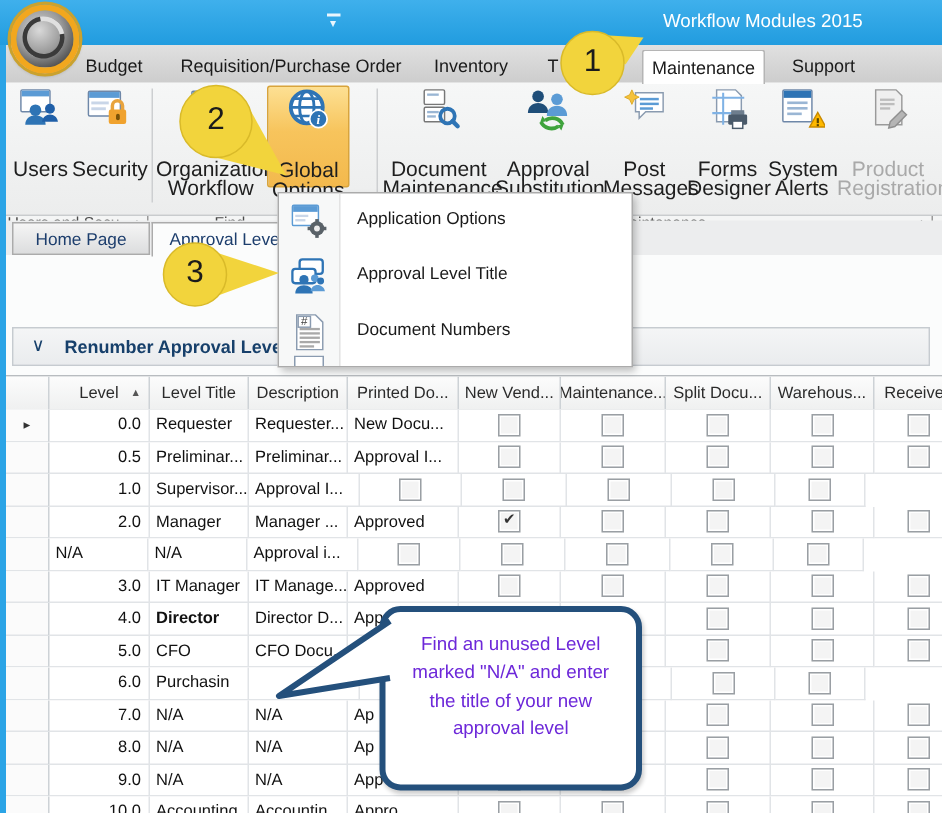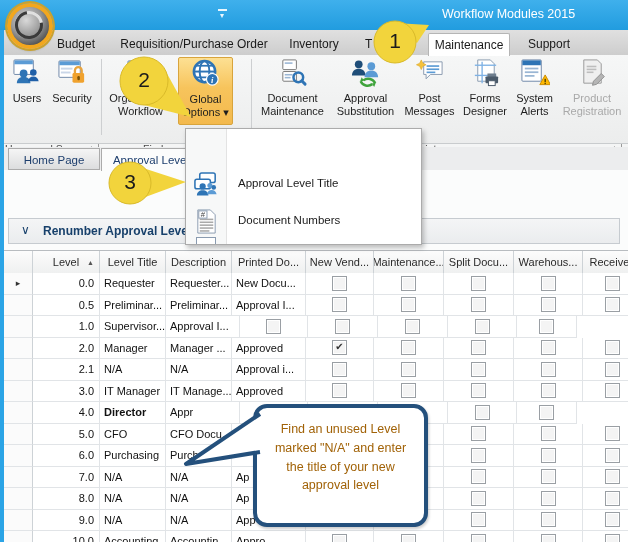--- a/index.html
+++ b/index.html
@@ -23,21 +23,21 @@
   .rtab{position:absolute;top:3px;height:22px;line-height:22px;text-align:center;font-size:12px;color:#1a1a1a;cursor:default;}
   .rtab.sel{background:#fff;border:1px solid #B5B5B5;border-bottom:none;border-radius:2px 2px 0 0;z-index:2;}
   .rtab.tab-t{text-align:left;padding-left:13px;box-sizing:border-box;}
 
   
   .ribbon{left:0;top:55px;width:628px;height:88px;background:linear-gradient(#F6F7F7,#ECEDED);border-bottom:1px solid #C9CCCE;}
   .gsep{position:absolute;top:4px;width:1px;height:76px;background:#CDCFD1;}
   .rbtn{position:absolute;top:2px;text-align:center;cursor:default;}
   .rbtn .ricon{height:34px;display:flex;align-items:flex-start;justify-content:center;}
   .rbtn .ricon svg{width:31px;height:31px;}
-  .rbtn .rlabel{font-size:11px;color:#1e1e1e;line-height:13px;margin-top:1px;}
+  .rbtn .rlabel{font-size:14px;color:#1e1e1e;line-height:13px;margin-top:15px;}
   .rbtn.gray .rlabel{color:#A9A9A9;}
   .rbtn.hl{background:linear-gradient(#FDE093,#F7C45C 45%,#F3B94D);border:1px solid #D8A43C;border-radius:2px;box-sizing:border-box;}
   .grouplabelrow{left:0;top:125px;width:508px;height:18px;font-size:10.5px;color:#4a4a4a;margin-top:16px;}
   .glabel{position:absolute;top:2px;}
   .launcher{position:absolute;top:3px;width:10px;height:10px;font-size:8px;color:#7a7a7a;
             border-right:1px solid #9a9a9a;border-bottom:1px solid #9a9a9a;line-height:9px;text-align:center;cursor:pointer;}
 
   
   .frame-left{left:0;top:30px;width:4px;height:512px;background:#2BA4E6;z-index:6;}
 
@@ -81,21 +81,21 @@
   .mpartial .pg{width:18px;height:20px;background:#fff;border:1px solid #8A9BB0;}
 
   
   .callout{z-index:40;}
   .callout svg{overflow:visible;display:block;}
   .cnum{position:absolute;color:#1b1b1b;font-size:21px;text-align:center;width:30px;}
 
   
   .bubble{left:253px;top:404px;width:175px;height:123px;background:#fff;border:4px solid #24507C;border-radius:14px;
           box-sizing:border-box;z-index:20;box-shadow:1px 2px 3px rgba(0,0,0,.2);}
-  .bubble-text{position:absolute;left:10px;right:10px;top:12px;font-size:12.5px;line-height:1.5;text-align:center;color:#a16207;}
+  .bubble-text{position:absolute;left:10px;right:10px;top:12px;font-size:12.5px;line-height:1.5;text-align:center;color:#6d28d9;}
   .btail{left:180px;top:400px;z-index:21;}
 </style>
 </head>
 <body>
 
 <div class="app">
 
   <div class="abs titlebar"></div>
   <div class="abs logo"></div>
   <div class="abs logo-swirl"></div>
@@ -368,21 +368,20 @@
         </div>
         <div class="gc chk" style="width: 69px;">
           <div class="cb"></div>
         </div>
         <div class="gc chk" style="width: 60px;">
           <div class="cb"></div>
         </div>
       </div>
       <div class="grow" style="top: 108px; width: 660px; height: 21.5px;">
         <div class="gc ind" style="width: 29px;"></div>
-        <div class="gc num" style="width: 67px;">2.1</div>
         <div class="gc txt" style="width: 66px;">N/A</div>
         <div class="gc txt" style="width: 66px;">N/A</div>
         <div class="gc txt" style="width: 74px;">Approval i...</div>
         <div class="gc chk" style="width: 68px;">
           <div class="cb"></div>
         </div>
         <div class="gc chk" style="width: 70px;">
           <div class="cb"></div>
         </div>
         <div class="gc chk" style="width: 70px;">
@@ -414,20 +413,21 @@
           <div class="cb"></div>
         </div>
         <div class="gc chk" style="width: 60px;">
           <div class="cb"></div>
         </div>
       </div>
       <div class="grow" style="top: 151px; width: 660px; height: 21.5px;">
         <div class="gc ind" style="width: 29px;"></div>
         <div class="gc num" style="width: 67px;">4.0</div>
         <div class="gc txt" style="width: 66px; font-weight: bold;">Director</div>
+        <div class="gc txt" style="width: 66px;">Director D...</div>
         <div class="gc txt" style="width: 74px;">Appr</div>
         <div class="gc chk" style="width: 68px;">
           <div class="cb"></div>
         </div>
         <div class="gc chk" style="width: 70px;">
           <div class="cb"></div>
         </div>
         <div class="gc chk" style="width: 70px;">
           <div class="cb"></div>
         </div>
@@ -456,21 +456,20 @@
         <div class="gc chk" style="width: 69px;">
           <div class="cb"></div>
         </div>
         <div class="gc chk" style="width: 60px;">
           <div class="cb"></div>
         </div>
       </div>
       <div class="grow" style="top: 194px; width: 660px; height: 21.5px;">
         <div class="gc ind" style="width: 29px;"></div>
         <div class="gc num" style="width: 67px;">6.0</div>
-        <div class="gc txt" style="width: 66px;">Purchasing</div>
         <div class="gc txt" style="width: 66px;">Purchasin</div>
         <div class="gc txt" style="width: 74px;"></div>
         <div class="gc chk" style="width: 68px;">
           <div class="cb"></div>
         </div>
         <div class="gc chk" style="width: 70px;">
           <div class="cb"></div>
         </div>
         <div class="gc chk" style="width: 70px;">
           <div class="cb"></div>
@@ -569,20 +568,33 @@
         <div class="gc chk" style="width: 60px;">
           <div class="cb"></div>
         </div>
       </div>
     </div>
 
   <div class="abs menu" id="menu">
     <div class="gutter"></div>
     <div class="mpartial">
         <div class="pg"></div>
+      </div>
+  <div class="mitem" style="top: 0px;">
+        <div class="micon"><svg viewBox="0 0 28 28">
+            <rect x="2" y="3" width="18" height="14" rx="1" fill="#fff" stroke="#5B9BD5"></rect>
+            <rect x="2.5" y="3.5" width="17" height="4" fill="#5B9BD5"></rect>
+            <rect x="4" y="9.5" width="9" height="1.6" fill="#C9D6E8"></rect>
+            <rect x="4" y="12.5" width="7" height="1.6" fill="#C9D6E8"></rect>
+            <rect x="17.8" y="12.5" width="2.4" height="13" fill="#5A6268"></rect>
+            <rect x="12.5" y="17.8" width="13" height="2.4" fill="#5A6268"></rect>
+            <circle cx="19" cy="19" r="5" fill="#5A6268"></circle>
+            <circle cx="19" cy="19" r="2" fill="#EDEDED"></circle>
+          </svg></div>
+        <div class="mlabel">Application Options</div>
       </div>
       <div class="mitem" style="top: 37px;">
         <div class="micon"><svg viewBox="0 0 28 28">
             <rect x="7" y="2" width="16" height="10" rx="2" fill="#fff" stroke="#2E74B5" stroke-width="1.6"></rect>
             <rect x="2" y="8.5" width="16" height="10" rx="2" fill="#fff" stroke="#2E74B5" stroke-width="1.6"></rect>
             <circle cx="10" cy="16" r="3.2" fill="#2E74B5"></circle>
             <circle cx="17.5" cy="15" r="2.6" fill="#5B9BD5"></circle>
             <circle cx="21.5" cy="17" r="2.4" fill="#2E74B5"></circle>
             <path d="M4 25.5c0-3.6 2.6-5.6 6-5.6s6 2 6 5.6z" fill="#2E74B5"></path>
             <path d="M14.5 24c.6-2.8 2.4-4.3 4.8-4.3 2.6 0 4.6 1.6 5.2 4.3z" fill="#5B9BD5"></path>

